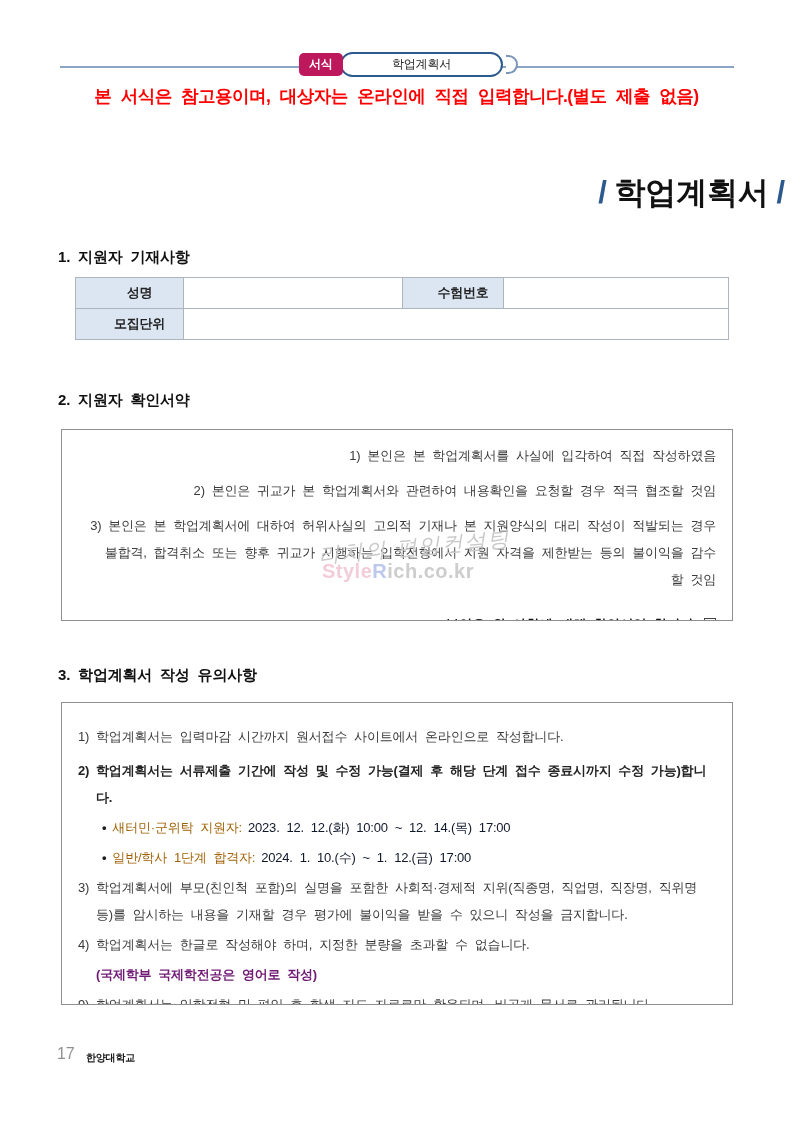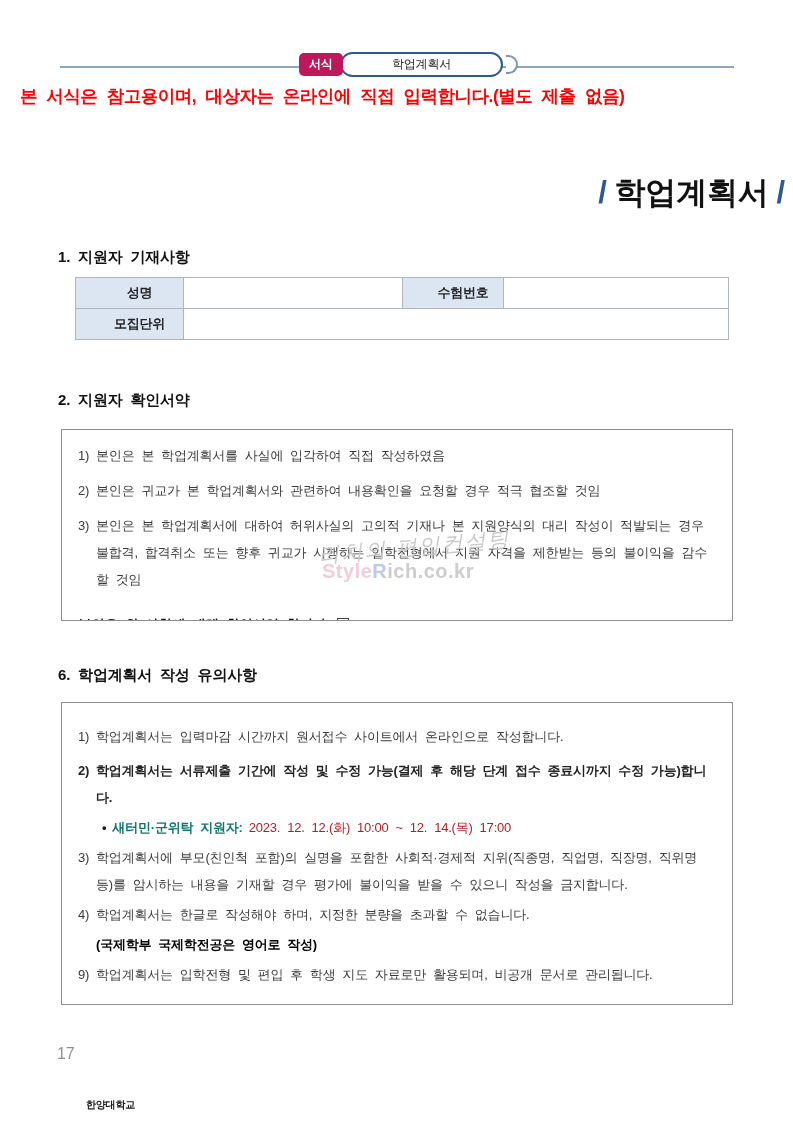--- a/index.html
+++ b/index.html
@@ -45,22 +45,23 @@
     width: 12px; height: 19px;
     border: 2px solid #7996b8; border-left: none;
     border-radius: 0 10px 10px 0;
     background: #ffffff;
     z-index: 1;
   }
 
   
   .notice {
     position: absolute; top: 84px; left: 0; width: 100%;
+    text-align: center;
     color: #fe0000; font-size: 17.5px; font-weight: bold;
-    word-spacing: 5px; letter-spacing: -0.5px; padding-left: 20px;
+    word-spacing: 5px; letter-spacing: -0.5px;
   }
 
   
   .doc-title {
     position: absolute; top: 172px; left: 0; width: 100%;
     text-align: right;
     font-size: 31px; font-weight: bold; color: #111111;
   }
   .doc-title .slash { color: #2d5a8e; padding: 0 8px; }
 
@@ -97,21 +98,21 @@
 
   
   .rule-box {
     position: absolute; left: 61px; width: 672px;
     border: 1px solid #8f8f8f;
     background: #ffffff;
     font-size: 13px; color: #3a3a3a;
     word-spacing: 3.5px;
     overflow: hidden;
   }
-  .box2 { top: 429px; height: 192px; padding: 12px 16px 0 16px; }
+  .box2 { top: 429px; height: 192px; padding: 12px 16px 0 16px; text-align: right; }
   .box3 { top: 702px; height: 303px; padding: 20px 16px 0 16px; }
 
   .item {
     line-height: 27px;
     padding-left: 18px; text-indent: -18px; 
   }
   .box2 .item { margin-bottom: 8px; }
   .box3 .item { margin-bottom: 3px; }
   .box3 .item.first { margin-bottom: 7px; }
   .item.bold { font-weight: bold; color: #222222; }
@@ -128,28 +129,28 @@
     vertical-align: -1px;
     margin-left: 7px;
   }
 
   .bullet-item {
     padding-left: 24px;
     line-height: 27px;
     margin-bottom: 3px;
   }
   .bullet-item .bullet { font-weight: bold; color: #222222; margin-right: 6px; }
-  .bullet-item .blabel { font-weight: bold; color: #0f766e; margin-right: 6px; }
-  .bullet-item .bdate { color: #b91c1c; }
+  .bullet-item .blabel { font-weight: normal; color: #a16207; margin-right: 6px; }
+  .bullet-item .bdate { color: #0f172a; }
 
   .blue-note {
     padding-left: 18px;
     line-height: 27px;
     margin-bottom: 3px;
-    color: #000000; font-weight: bold;
+    color: #701a75; font-weight: bold;
   }
 
   
   .wm-script {
     position: absolute; top: 533px; left: 318px;
     font-family: "DejaVu Serif", serif;
     font-style: italic;
     font-size: 21px; color: #c9c9c9;
     transform: rotate(-5deg);
     letter-spacing: 2px;
@@ -167,21 +168,21 @@
   .wm-r     { color: #bdc9ec; }
   .wm-rest  { color: #cdcdcd; }
 
   
   .footer-num {
     position: absolute; top: 1045px; left: 57px;
     font-size: 16px; color: #909090;
   }
   .footer-uni {
     position: absolute; top: 1051px; left: 86px;
-    font-size: 10px; color: #1a1a1a; font-weight: 600; margin-top: 47px;
+    font-size: 10px; color: #1a1a1a; font-weight: 600;
   }
 </style>
 </head>
 <body>
 
 <div class="page">
 
   <div class="header-rule"></div>
   <div class="form-badge">서식</div>
   <div class="form-pill">학업계획서</div>
@@ -223,27 +224,30 @@
     <div class="pledge-confirm">
       <span>본인은 위 사항에 대해 확인서약 합니다.</span><span class="empty-checkbox"></span>
     </div>
   </div>
 
   <div class="wm-script">리치의 편입컨설팅</div>
   <div class="wm-brand">
     <span class="wm-style">Style</span><span class="wm-r">R</span><span class="wm-rest">ich.co.kr</span>
   </div>
 
-  <div class="sec-heading h3">6. 학업계획서 작성 유의사항</div>
+  <div class="sec-heading h3">3. 학업계획서 작성 유의사항</div>
   <div class="rule-box box3">
     <div class="item first">1) 학업계획서는 입력마감 시간까지 원서접수 사이트에서 온라인으로 작성합니다.</div>
     <div class="item bold">2) 학업계획서는 서류제출 기간에 작성 및 수정 가능(결제 후 해당 단계 접수 종료시까지 수정 가능)합니다.</div>
     <div class="bullet-item">
       <span class="bullet">•</span><span class="blabel">새터민·군위탁 지원자:</span><span class="bdate">2023. 12. 12.(화) 10:00 ~ 12. 14.(목) 17:00</span>
     </div>
+    <div class="bullet-item">
+      <span class="bullet">•</span><span class="blabel">일반/학사 1단계 합격자:</span><span class="bdate">2024. 1. 10.(수) ~ 1. 12.(금) 17:00</span>
+    </div>
     <div class="item">3) 학업계획서에 부모(친인척 포함)의 실명을 포함한 사회적·경제적 지위(직종명, 직업명, 직장명, 직위명 등)를 암시하는 내용을 기재할 경우 평가에 불이익을 받을 수 있으니 작성을 금지합니다.</div>
     <div class="item">4) 학업계획서는 한글로 작성해야 하며, 지정한 분량을 초과할 수 없습니다.</div>
     <div class="blue-note">(국제학부 국제학전공은 영어로 작성)</div>
     <div class="item">9) 학업계획서는 입학전형 및 편입 후 학생 지도 자료로만 활용되며, 비공개 문서로 관리됩니다.</div>
   </div>
 
   <div class="footer-num">17</div>
   <div class="footer-uni">한양대학교</div>
 
 </div>

